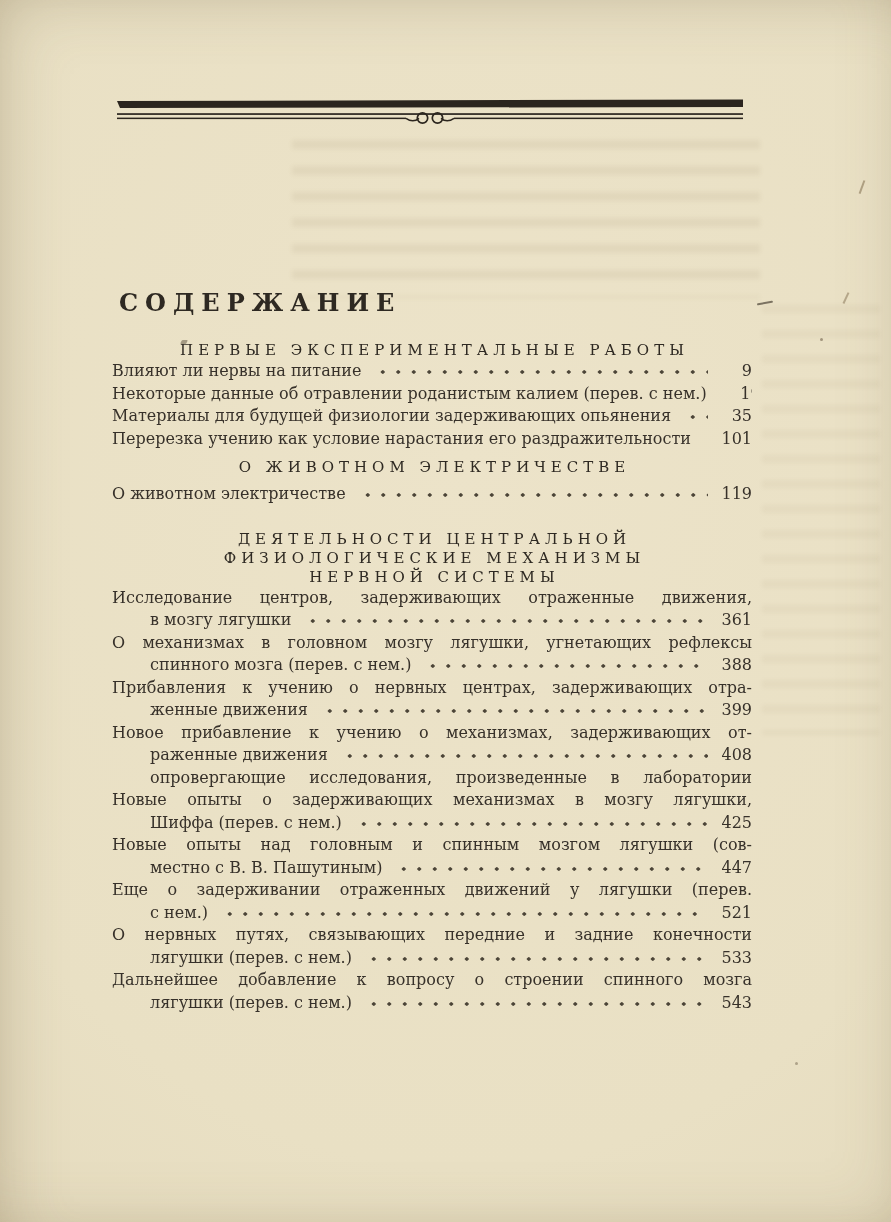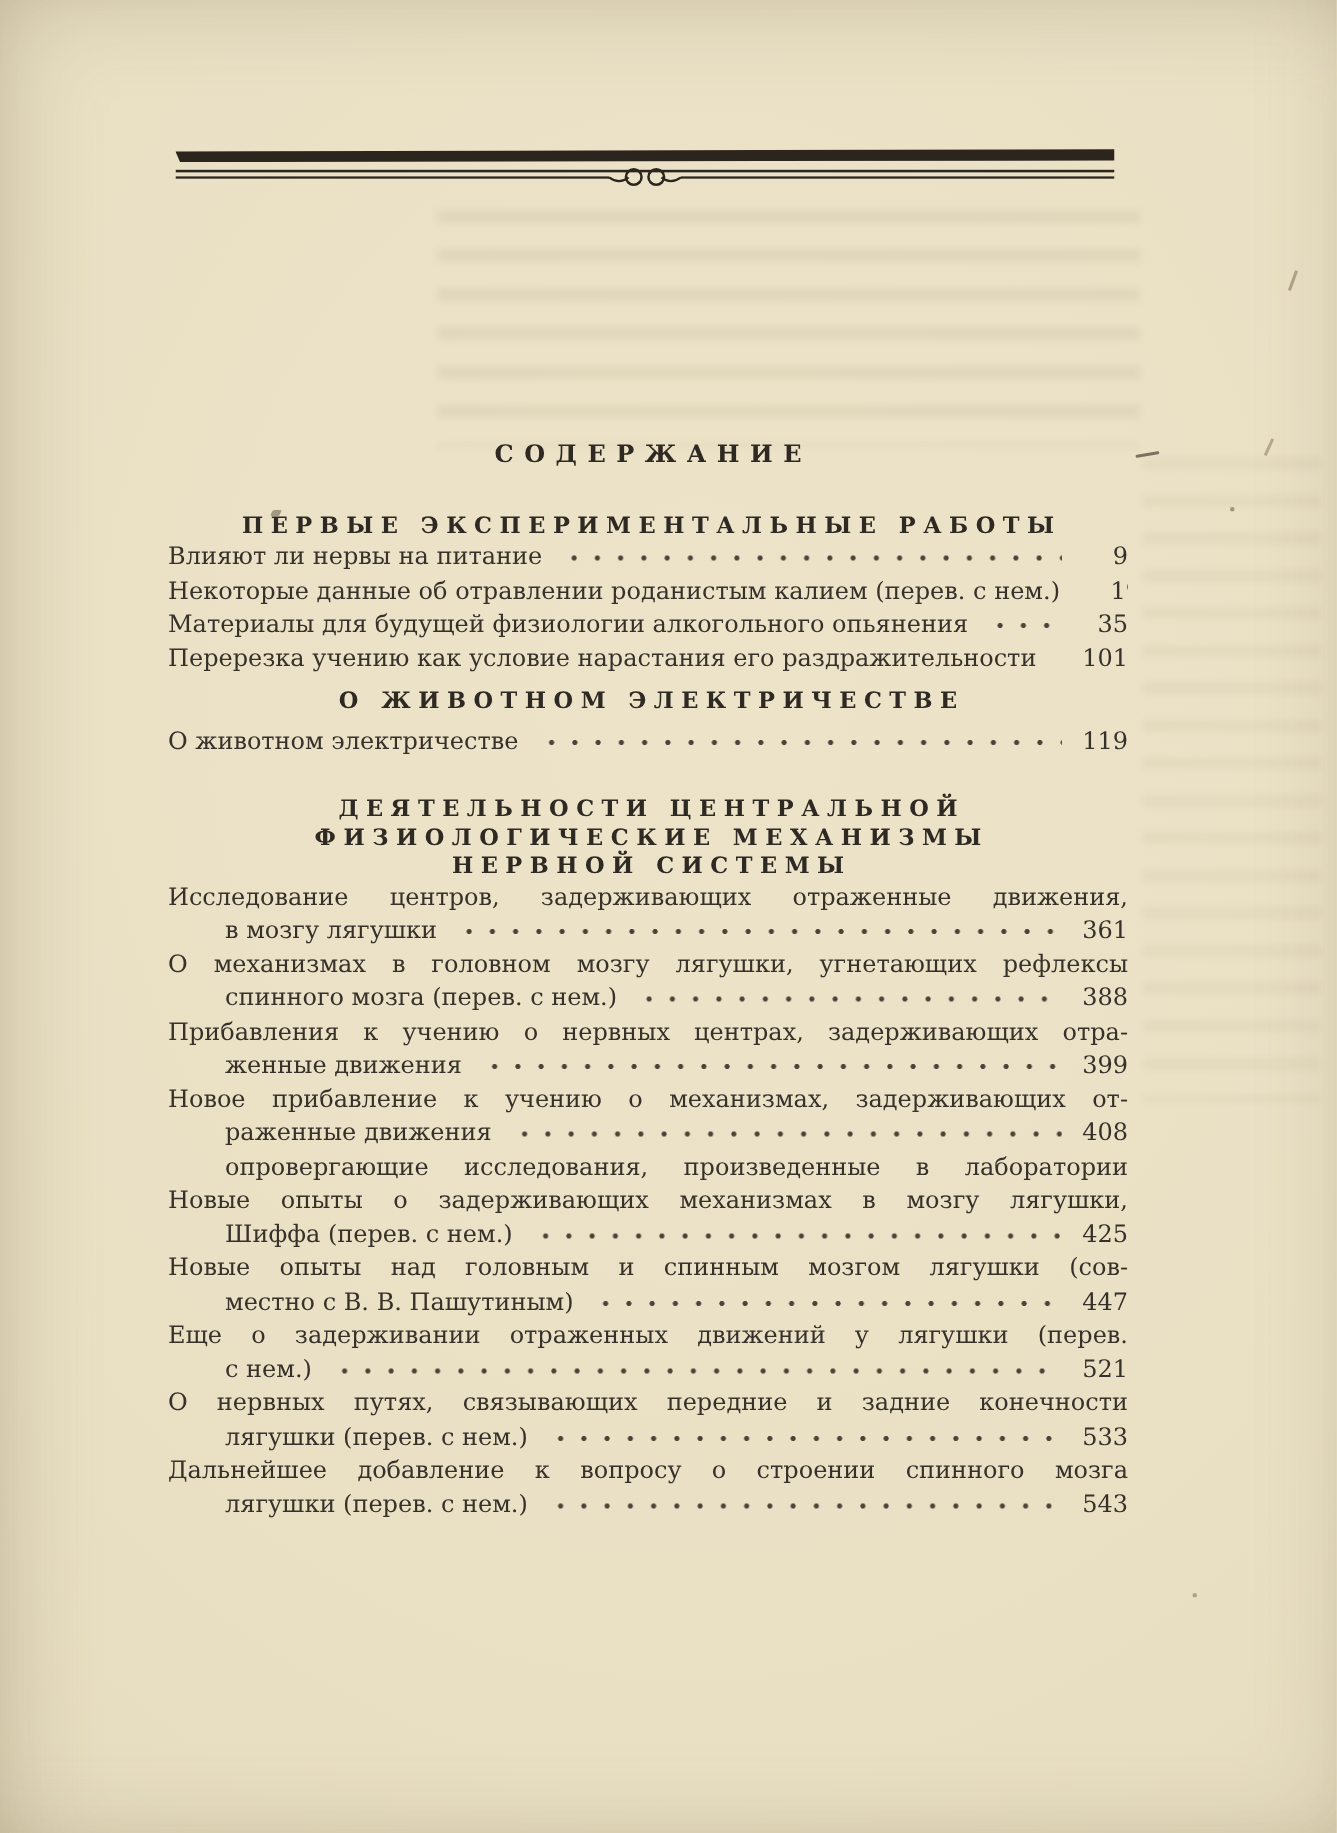--- a/index.html
+++ b/index.html
@@ -30,25 +30,25 @@
   .speck{position:absolute;pointer-events:none;}
   .speck-dash{left:757px;top:302px;width:16px;height:2.4px;background:rgba(55,46,35,.62);border-radius:2px;transform:rotate(-10deg);}
   .speck-slash1{left:861px;top:180px;width:1.6px;height:14px;background:rgba(118,98,66,.5);transform:rotate(20deg);}
   .speck-slash2{left:845px;top:292px;width:1.6px;height:12px;background:rgba(118,98,66,.45);transform:rotate(25deg);}
   .speck-dot1{left:820px;top:338px;width:3px;height:3px;background:rgba(92,76,54,.5);border-radius:50%;}
   .speck-dot2{left:795px;top:1062px;width:3px;height:3px;background:rgba(92,76,54,.42);border-radius:50%;}
   .speck-mark{left:181px;top:340px;width:6px;height:4px;background:rgba(76,64,46,.45);border-radius:1px;transform:skewX(-25deg);}
   
   .content{position:absolute;left:112px;top:0;width:640px;padding-top:291px;}
   .title{
-    margin:0;font-size:16px;line-height:24px;font-weight:bold;
-    letter-spacing:7px;text-indent:7px;text-align:center;color:var(--ink-dark,#2e2922);
+    margin:0;font-size:24px;line-height:24px;font-weight:bold;
+    letter-spacing:7px;text-indent:7px;color:var(--ink-dark,#2e2922);
   }
   .shead{
-    margin:0;font-weight:bold;font-size:15px;line-height:19px;
+    margin:0;font-weight:normal;font-size:15px;line-height:19px;
     letter-spacing:5px;text-indent:5px;text-align:center;color:var(--ink-dark,#2e2922);
   }
   .shead-1{margin-top:26px;}
   .shead-2{margin-top:8px;}
   .shead-3{margin-top:24px;}
   .entries{margin-top:0;font-size:16px;line-height:22.5px;}
   .entries-2{margin-top:6px;}
   .line{text-align:justify;text-align-last:justify;}
   .row{display:flex;align-items:baseline;overflow:hidden;}
   .cont{padding-left:38px;}
@@ -99,21 +99,21 @@
         <span class="t">Влияют ли нервы на питание</span>
         <span class="leader"></span>
         <span class="pg">9</span>
       </div>
       <div class="row" data-leader="none">
         <span class="t">Некоторые данные об отравлении роданистым калием (перев. с нем.)</span>
         <span class="leader"></span>
         <span class="pg">19</span>
       </div>
       <div class="row" data-leader="dots">
-        <span class="t">Материалы для будущей физиологии алкогольного опьянения</span>
+        <span class="t">Материалы для будущей физиологии задерживающих опьянения</span>
         <span class="leader"></span>
         <span class="pg">35</span>
       </div>
       <div class="row" data-leader="none">
         <span class="t">Перерезка учению как условие нарастания его раздражительности</span>
         <span class="leader"></span>
         <span class="pg">101</span>
       </div>
     </div>
 

